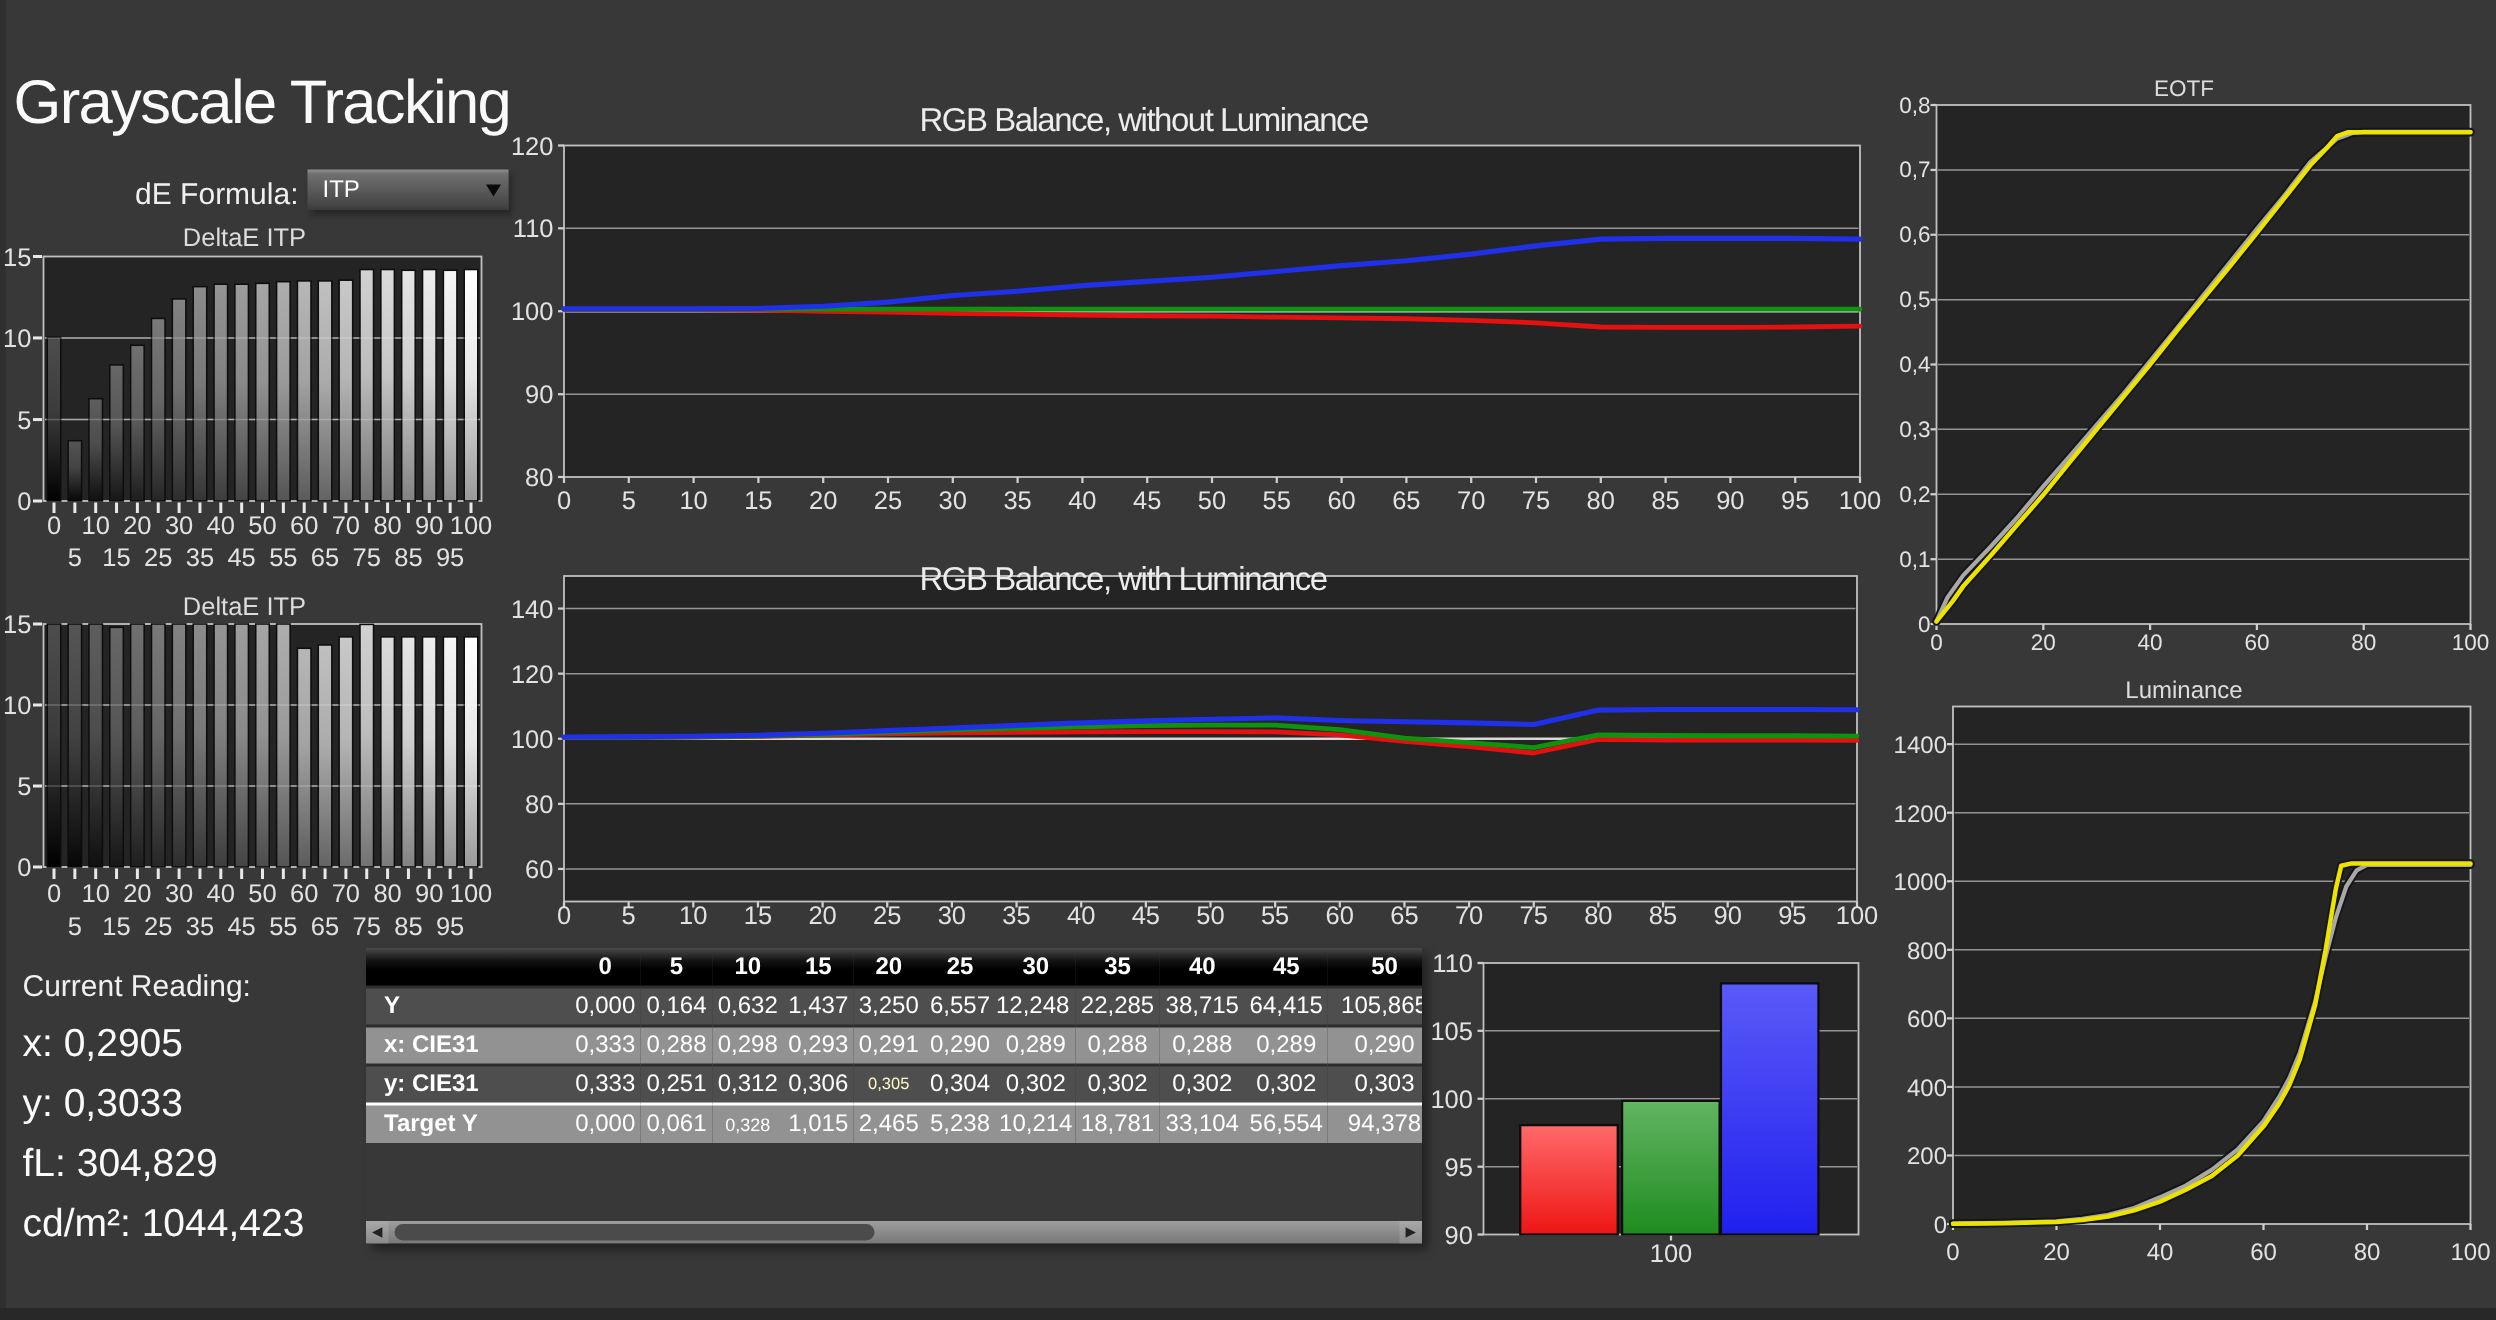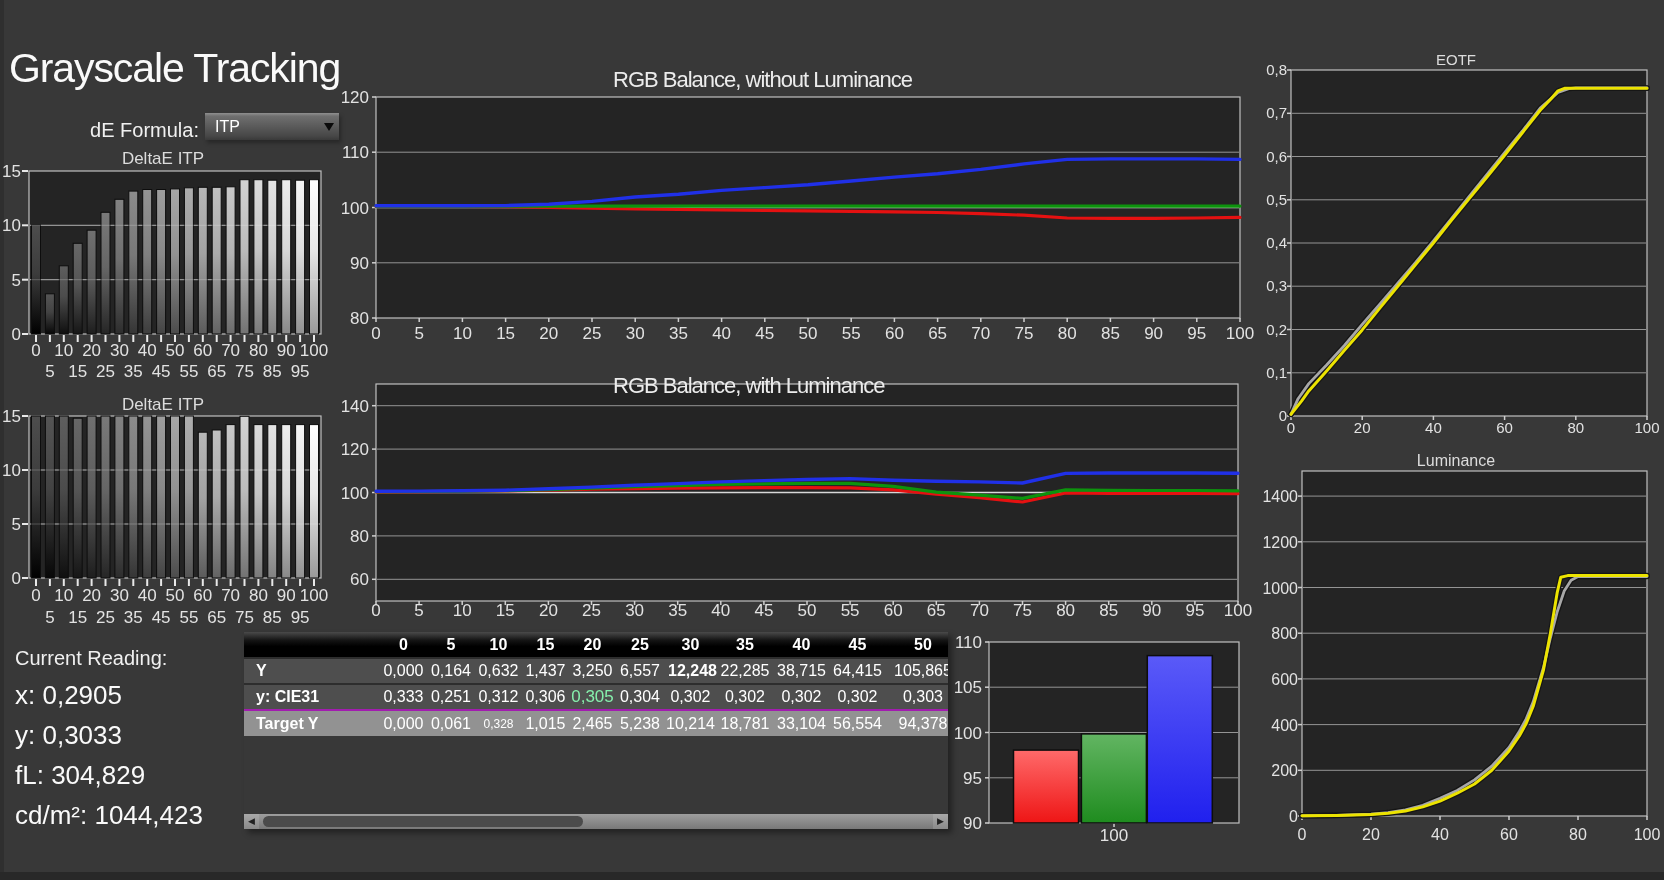--- a/index.html
+++ b/index.html
@@ -550,41 +550,55 @@
           <td style="text-align:center;color:#fff;font-size:16px;font-weight:700;padding:0;">50</td>
         </tr>
         <tr style="height:26px;background:#4e4e4e;border-top:2px solid #2d2d2d;">
           <td style="color:#fff;font-size:16px;font-weight:700;padding:0 0 0 12px;white-space:nowrap;">Y</td>
           <td style="text-align:center;color:#fff;font-size:16px;font-weight:400;padding:0;white-space:nowrap;">0,000</td>
           <td style="text-align:center;color:#fff;font-size:16px;font-weight:400;padding:0;white-space:nowrap;">0,164</td>
           <td style="text-align:center;color:#fff;font-size:16px;font-weight:400;padding:0;white-space:nowrap;margin-top:48px;">0,632</td>
           <td style="text-align:center;color:#fff;font-size:16px;font-weight:400;padding:0;white-space:nowrap;">1,437</td>
           <td style="text-align:center;color:#fff;font-size:16px;font-weight:400;padding:0;white-space:nowrap;">3,250</td>
           <td style="text-align:center;color:#fff;font-size:16px;font-weight:400;padding:0;white-space:nowrap;">6,557</td>
-          <td style="text-align:right;color:#fff;font-size:16px;font-weight:700;padding:0;white-space:nowrap;">12,248</td>
+          <td style="text-align:left;color:#fff;font-size:16px;font-weight:400;padding:0;white-space:nowrap;">12,248</td>
           <td style="text-align:center;color:#fff;font-size:16px;font-weight:400;padding:0;white-space:nowrap;">22,285</td>
           <td style="text-align:center;color:#fff;font-size:16px;font-weight:400;padding:0;white-space:nowrap;">38,715</td>
           <td style="text-align:center;color:#fff;font-size:16px;font-weight:400;padding:0;white-space:nowrap;">64,415</td>
           <td style="text-align:center;color:#fff;font-size:16px;font-weight:400;padding:0;white-space:nowrap;">105,865</td>
+        </tr>
+        <tr style="height:26px;background:#929292;border-top:2px solid #2d2d2d;">
+          <td style="color:#fff;font-size:16px;font-weight:700;padding:0 0 0 12px;white-space:nowrap;">x: CIE31</td>
+          <td style="text-align:center;color:#fff;font-size:16px;font-weight:400;padding:0;white-space:nowrap;">0,333</td>
+          <td style="text-align:center;color:#fff;font-size:16px;font-weight:400;padding:0;white-space:nowrap;">0,288</td>
+          <td style="text-align:center;color:#fff;font-size:16px;font-weight:400;padding:0;white-space:nowrap;">0,298</td>
+          <td style="text-align:center;color:#fff;font-size:16px;font-weight:400;padding:0;white-space:nowrap;">0,293</td>
+          <td style="text-align:center;color:#fff;font-size:16px;font-weight:400;padding:0;white-space:nowrap;">0,291</td>
+          <td style="text-align:center;color:#fff;font-size:16px;font-weight:400;padding:0;white-space:nowrap;">0,290</td>
+          <td style="text-align:center;color:#fff;font-size:16px;font-weight:400;padding:0;white-space:nowrap;">0,289</td>
+          <td style="text-align:center;color:#fff;font-size:16px;font-weight:400;padding:0;white-space:nowrap;">0,288</td>
+          <td style="text-align:center;color:#fff;font-size:16px;font-weight:400;padding:0;white-space:nowrap;">0,288</td>
+          <td style="text-align:center;color:#fff;font-size:16px;font-weight:400;padding:0;white-space:nowrap;">0,289</td>
+          <td style="text-align:center;color:#fff;font-size:16px;font-weight:400;padding:0;white-space:nowrap;">0,290</td>
         </tr>
         <tr style="height:26px;background:#4e4e4e;border-top:2px solid #2d2d2d;">
           <td style="color:#fff;font-size:16px;font-weight:700;padding:0 0 0 12px;white-space:nowrap;">y: CIE31</td>
           <td style="text-align:center;color:#fff;font-size:16px;font-weight:400;padding:0;white-space:nowrap;">0,333</td>
           <td style="text-align:center;color:#fff;font-size:16px;font-weight:400;padding:0;white-space:nowrap;">0,251</td>
           <td style="text-align:center;color:#fff;font-size:16px;font-weight:400;padding:0;white-space:nowrap;">0,312</td>
           <td style="text-align:center;color:#fff;font-size:16px;font-weight:400;padding:0;white-space:nowrap;">0,306</td>
-          <td style="text-align:center;color:#86efac;font-size:17px;font-weight:400;padding:0;white-space:nowrap;">0,305</td>
+          <td style="text-align:center;color:#fef9c3;font-size:11px;font-weight:400;padding:0;white-space:nowrap;">0,305</td>
           <td style="text-align:center;color:#fff;font-size:16px;font-weight:400;padding:0;white-space:nowrap;">0,304</td>
           <td style="text-align:center;color:#fff;font-size:16px;font-weight:400;padding:0;white-space:nowrap;">0,302</td>
           <td style="text-align:center;color:#fff;font-size:16px;font-weight:400;padding:0;white-space:nowrap;">0,302</td>
           <td style="text-align:center;color:#fff;font-size:16px;font-weight:400;padding:0;white-space:nowrap;">0,302</td>
           <td style="text-align:center;color:#fff;font-size:16px;font-weight:400;padding:0;white-space:nowrap;">0,302</td>
           <td style="text-align:center;color:#fff;font-size:16px;font-weight:400;padding:0;white-space:nowrap;">0,303</td>
         </tr>
-        <tr style="height:26px;background:#929292;border-top:2px solid #a21caf;">
+        <tr style="height:26px;background:#929292;border-top:2px solid #ffffff;">
           <td style="color:#fff;font-size:16px;font-weight:700;padding:0 0 0 12px;white-space:nowrap;">Target Y</td>
           <td style="text-align:center;color:#fff;font-size:16px;font-weight:400;padding:0;white-space:nowrap;">0,000</td>
           <td style="text-align:center;color:#fff;font-size:16px;font-weight:400;padding:0;white-space:nowrap;">0,061</td>
           <td style="text-align:center;color:#fff;font-size:12px;font-weight:400;padding:0;white-space:nowrap;">0,328</td>
           <td style="text-align:center;color:#fff;font-size:16px;font-weight:400;padding:0;white-space:nowrap;">1,015</td>
           <td style="text-align:center;color:#fff;font-size:16px;font-weight:400;padding:0;white-space:nowrap;">2,465</td>
           <td style="text-align:center;color:#fff;font-size:16px;font-weight:400;padding:0;white-space:nowrap;">5,238</td>
           <td style="text-align:center;color:#fff;font-size:16px;font-weight:400;padding:0;white-space:nowrap;">10,214</td>
           <td style="text-align:center;color:#fff;font-size:16px;font-weight:400;padding:0;white-space:nowrap;">18,781</td>
           <td style="text-align:center;color:#fff;font-size:16px;font-weight:400;padding:0;white-space:nowrap;">33,104</td>

